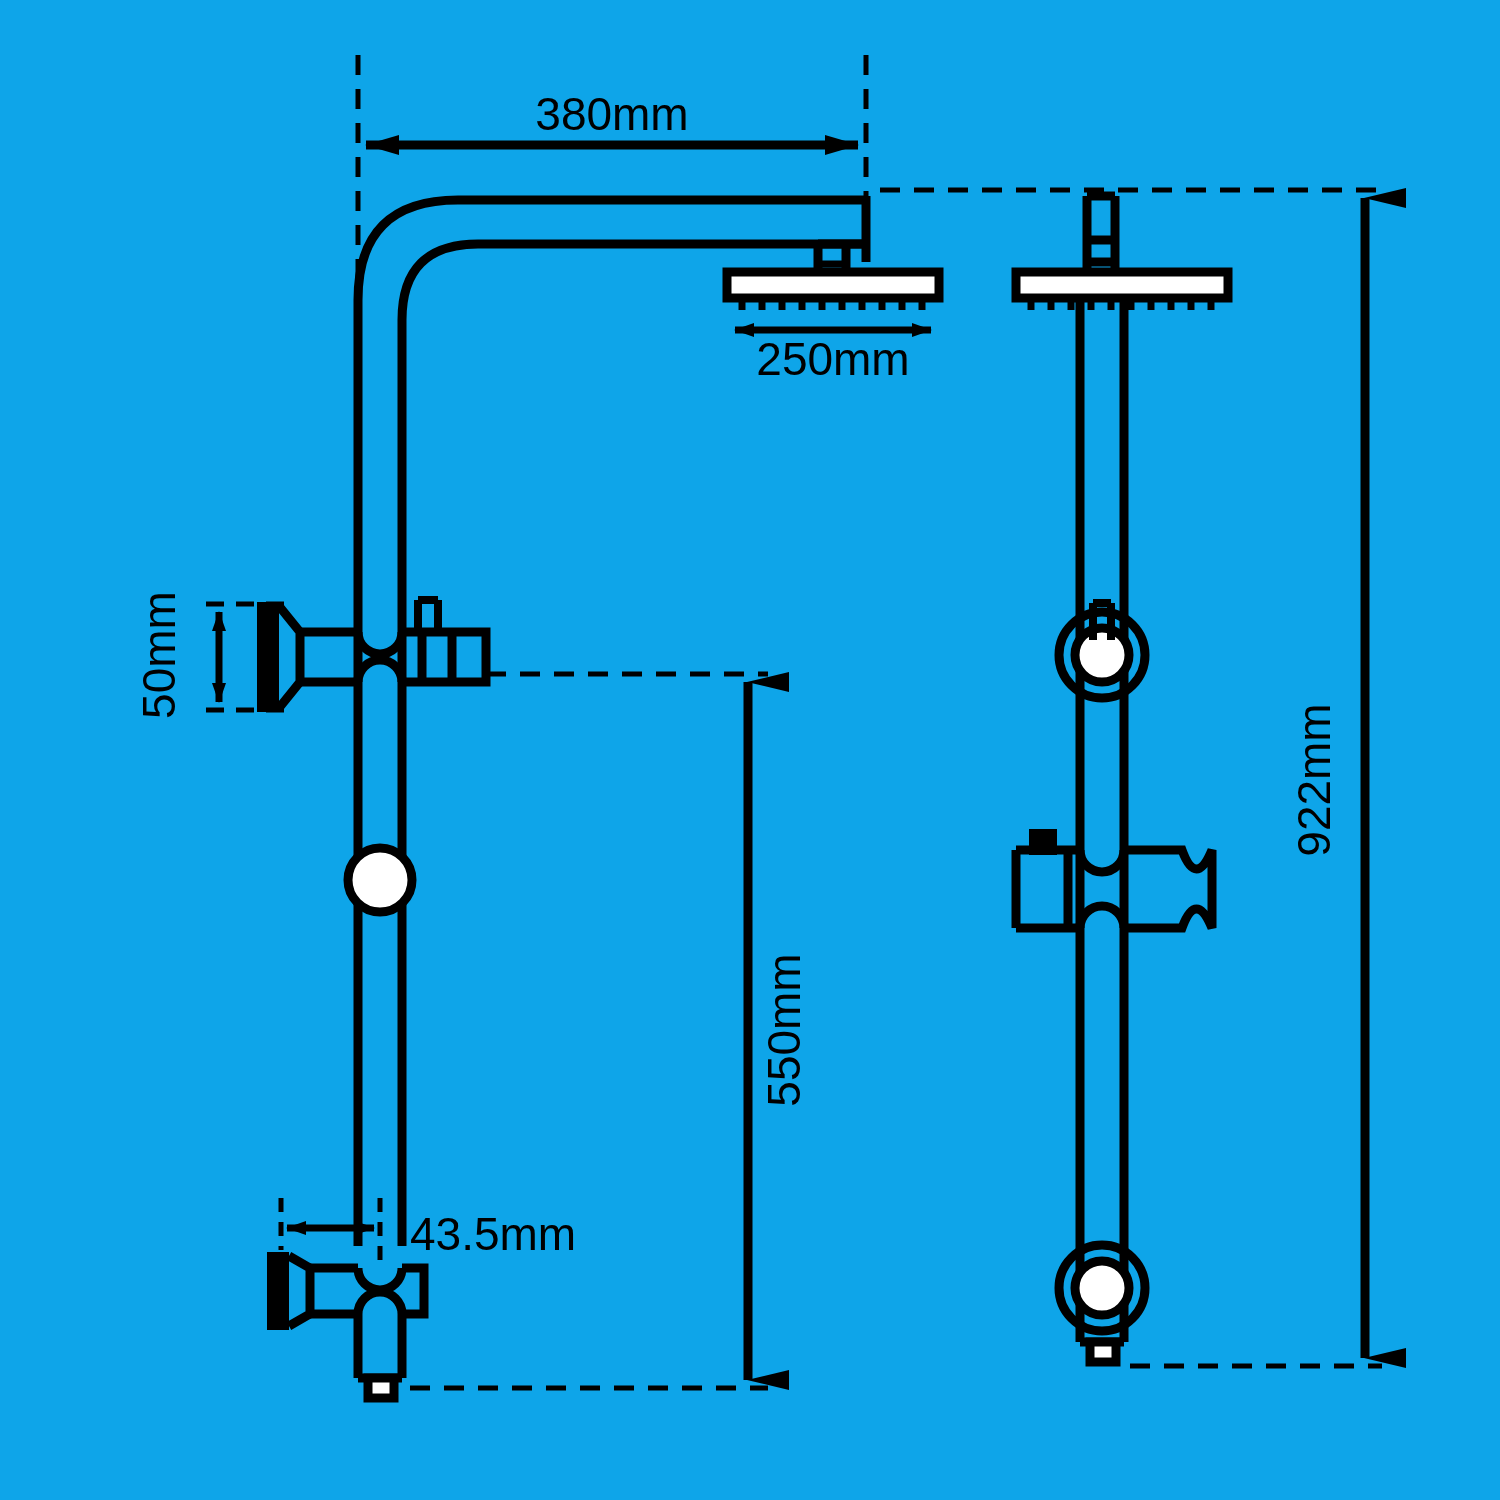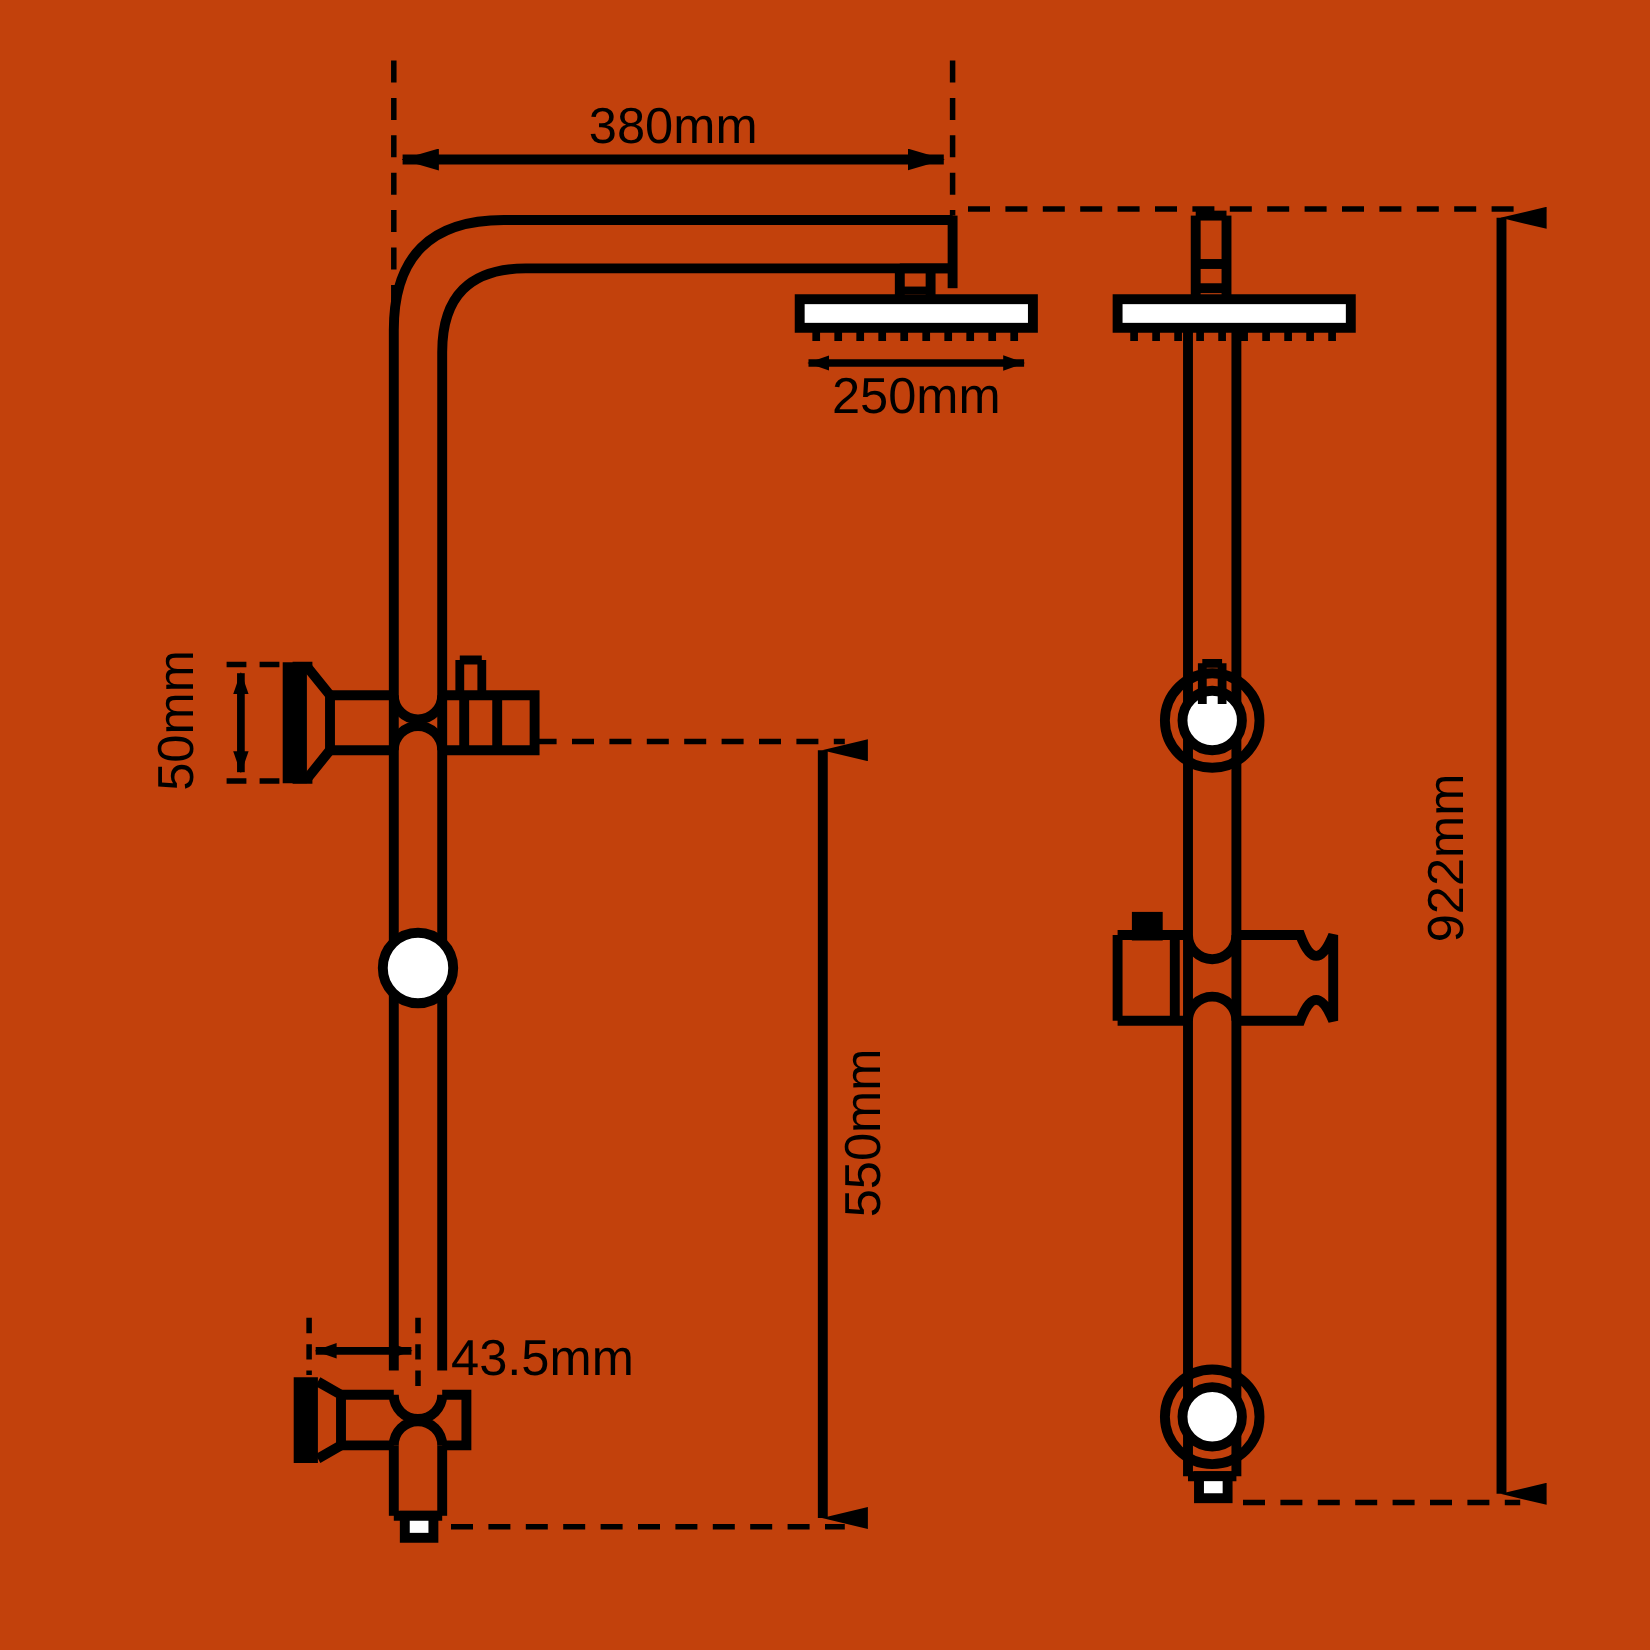--- a/index.html
+++ b/index.html
@@ -7,21 +7,21 @@
     padding: 0;
     background: #ffffff;
   }
   body {
     font-family: "Liberation Sans", sans-serif;
   }
   #drawing-root {
     position: relative;
     width: 1500px;
     height: 1500px;
-    background: #c2410c;
+    background: #0ea5e9;
     overflow: hidden;
   }
   svg.sheet {
     position: absolute;
     left: 0;
     top: 0;
     width: 1500px;
     height: 1500px;
     display: block;
   }

